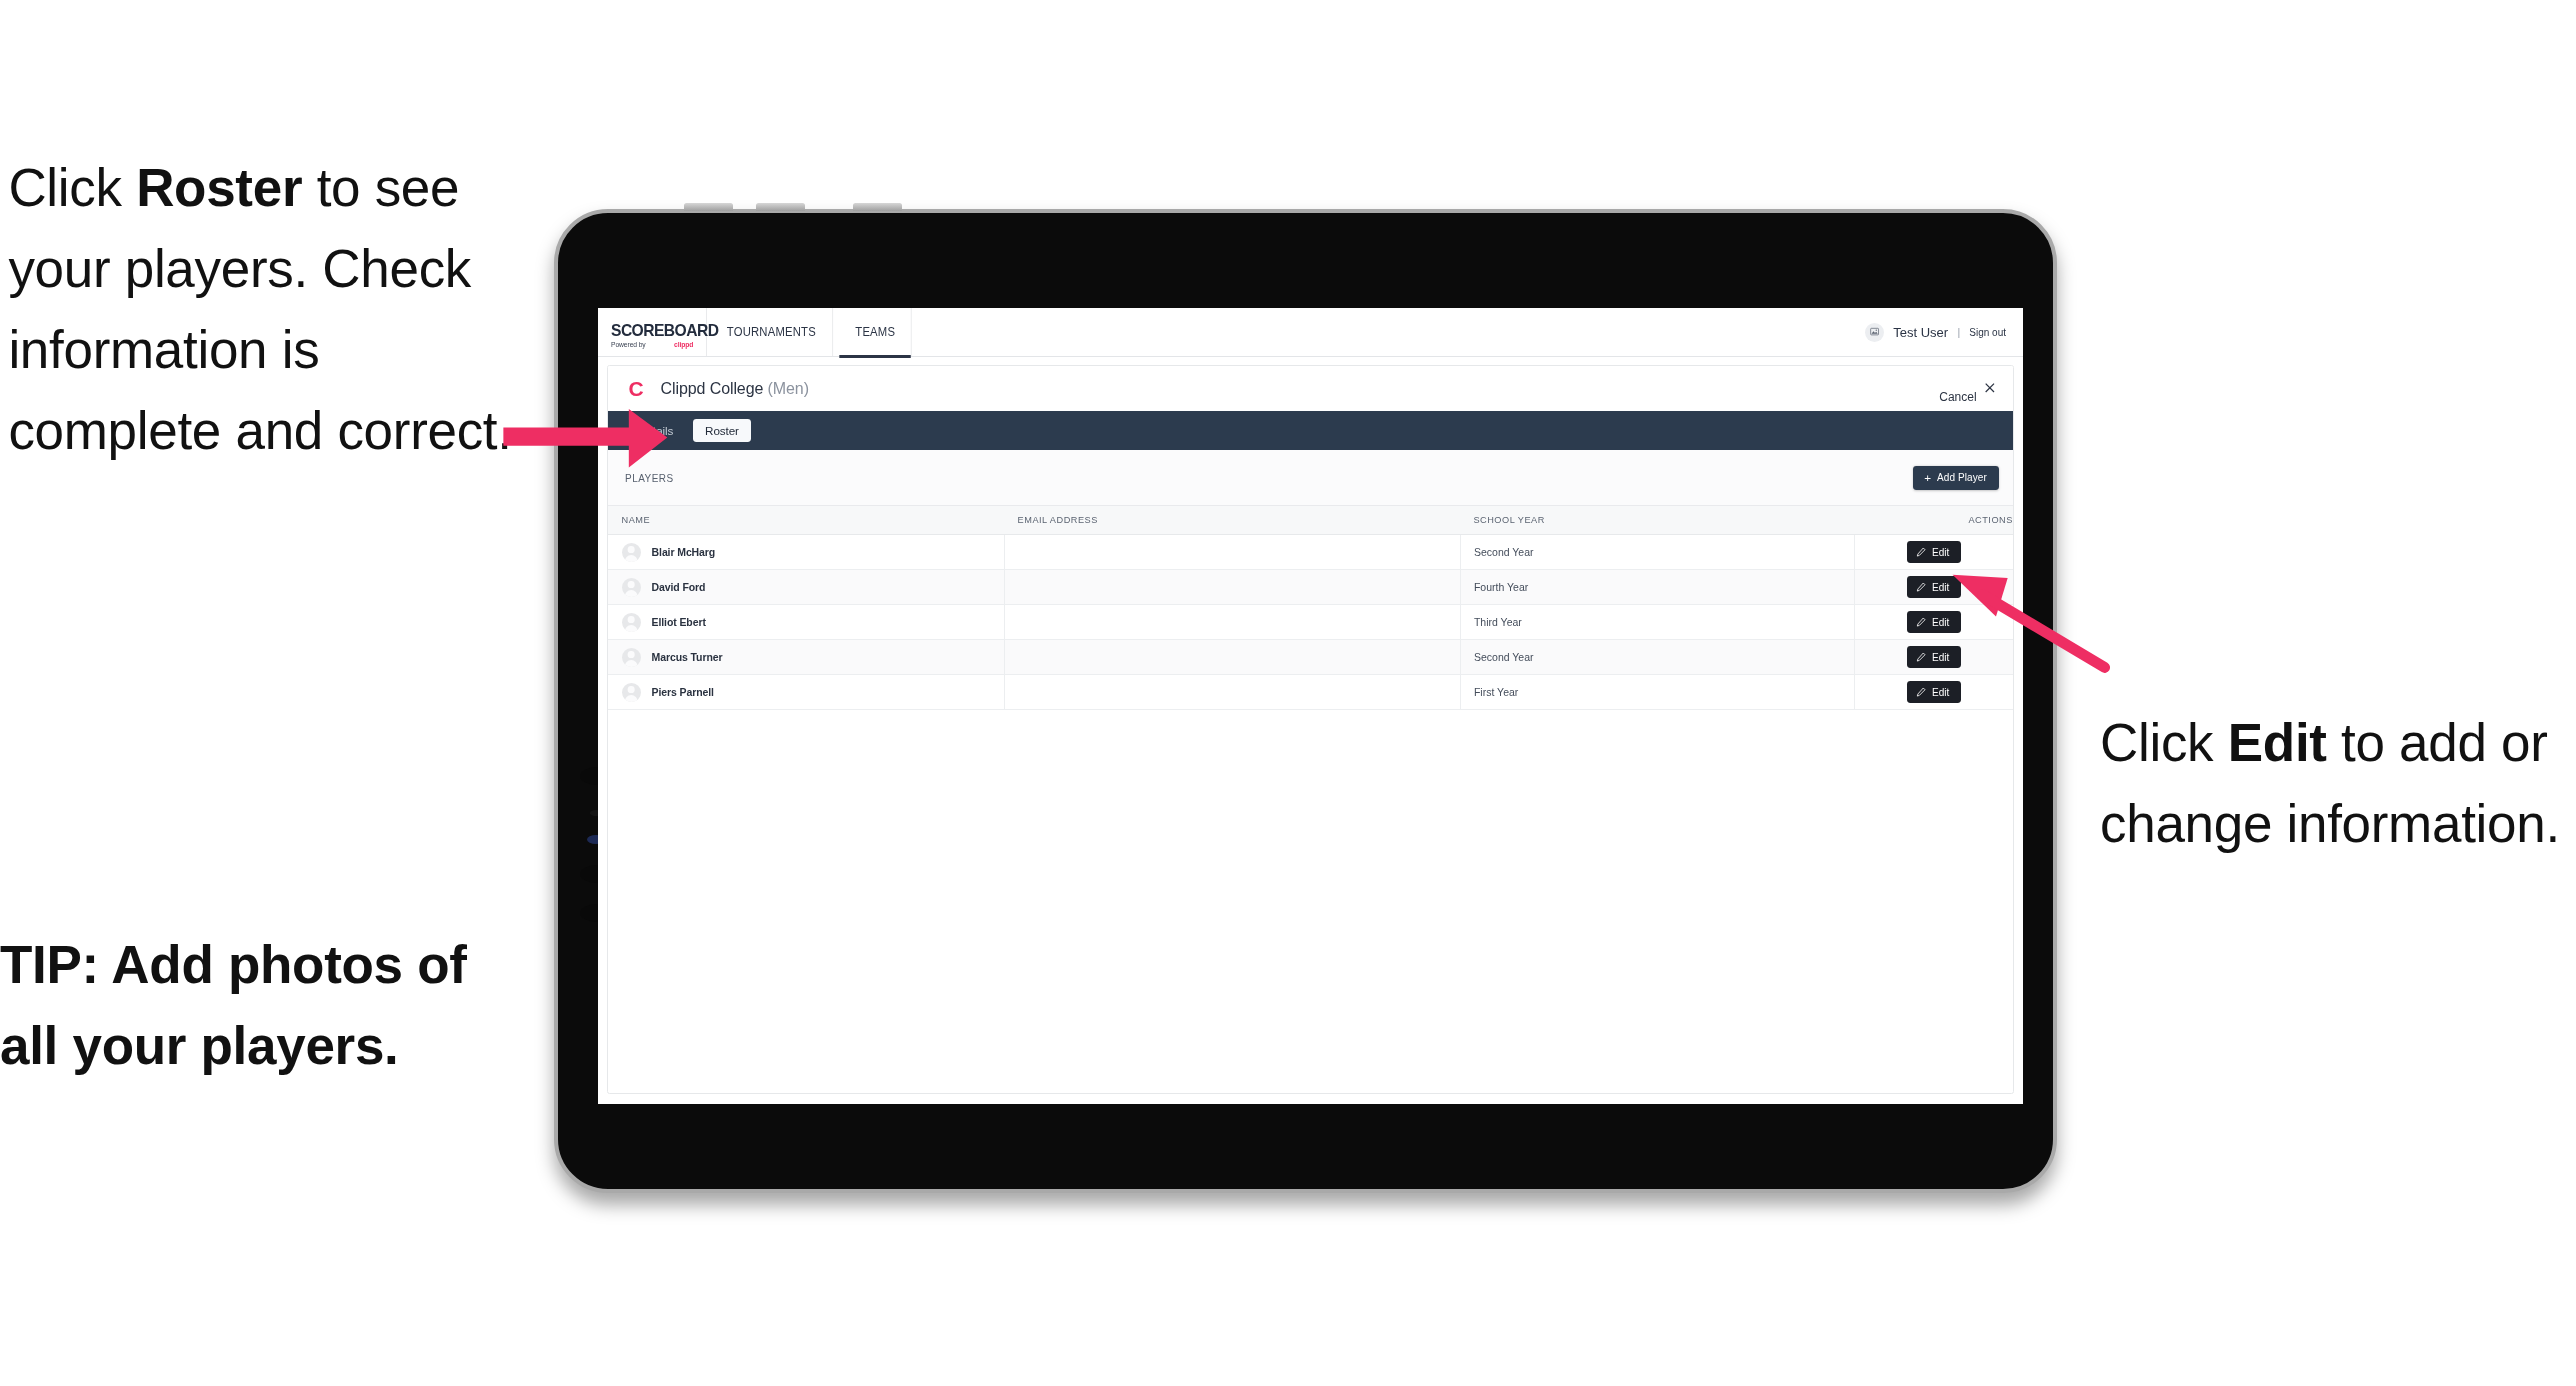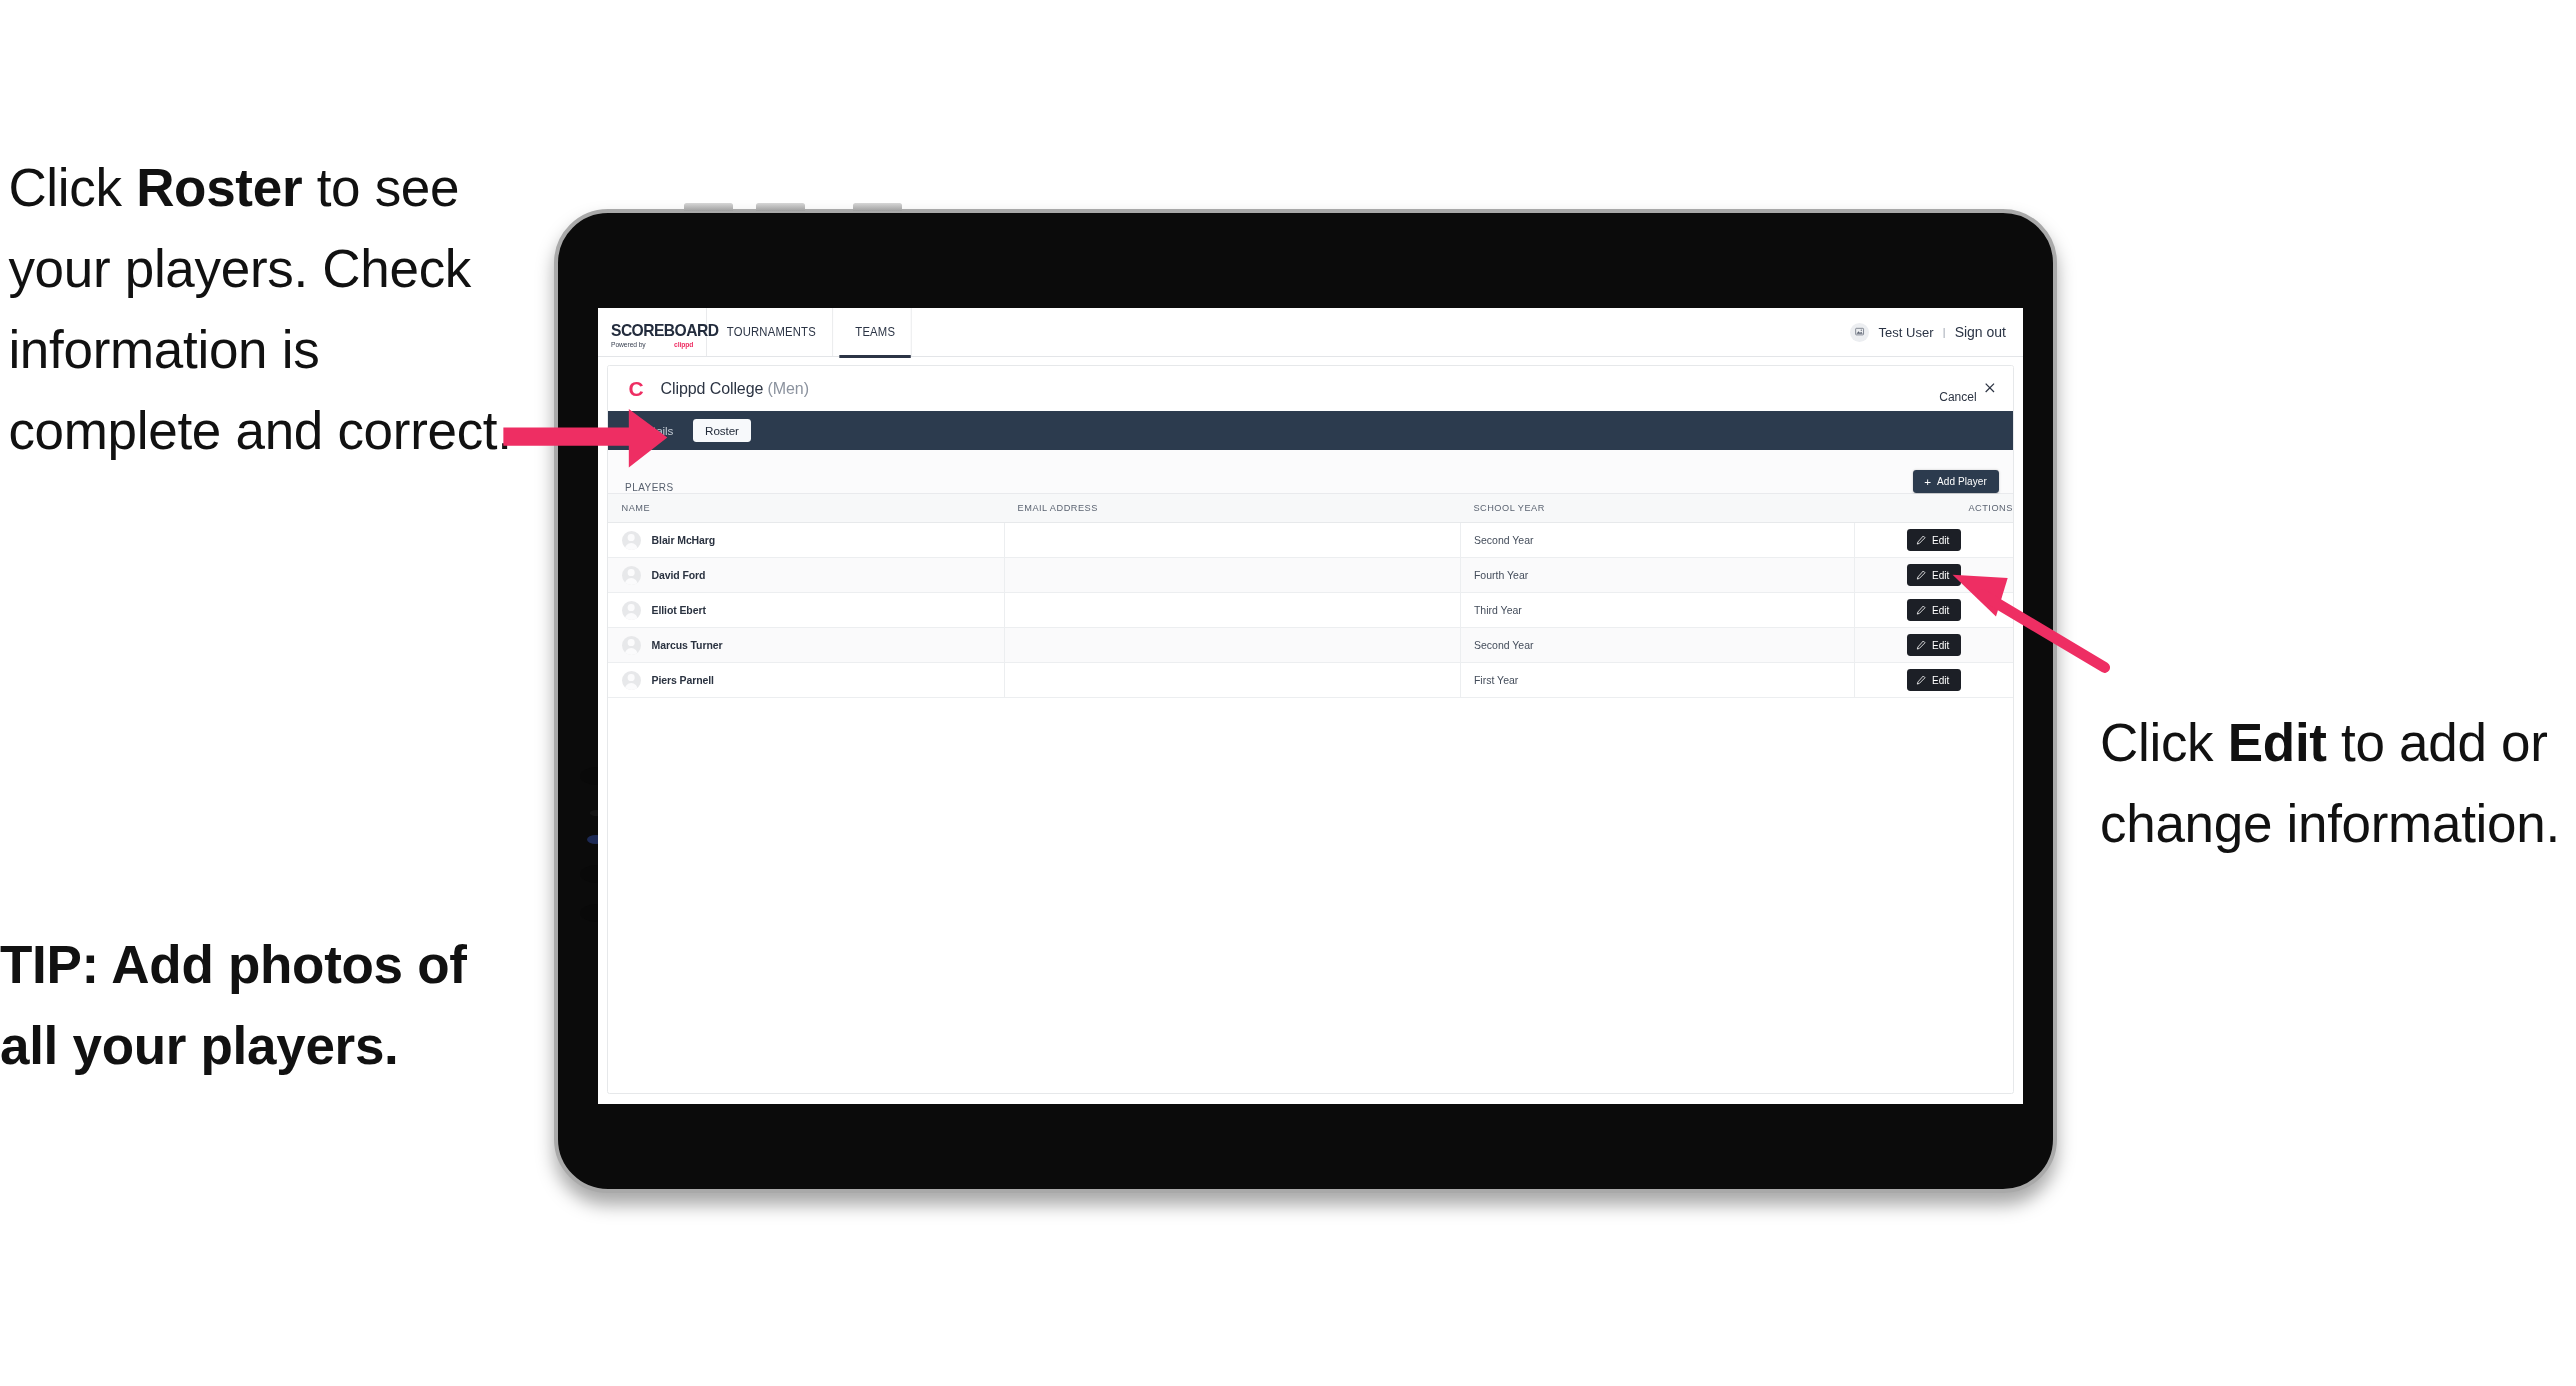--- a/index.html
+++ b/index.html
@@ -118,21 +118,21 @@
     padding-right: 17px; gap: 9.2px;
   }
   #avatar-circle {
     width: 19px; height: 19px; border-radius: 50%;
     background: #eceef1; display: flex; align-items: center;
     justify-content: center;
   }
   #avatar-circle svg { display:block; }
   #username-text { font-size: 13px; color: #2b3445; }
   #divider-pipe { color: #9aa1ad; font-size: 10.5px; }
-  #signout-link { font-size: 14px; color: #2b3445; cursor: pointer; }
+  #signout-link { font-size: 10px; color: #2b3445; cursor: pointer; }
 
   
   #page-card {
     margin: 8.4px 9.2px 0 9.2px;
     height: 729px;
     background: #ffffff;
     border: 0.8px solid #e6e8ea;
     border-radius: 2.5px;
     display: flex; flex-direction: column;
     overflow: hidden;
@@ -163,23 +163,23 @@
     display: flex; align-items: center; padding-left: 18.4px; gap: 8.4px;
   }
   .subtab {
     font-size: 11.7px; color: #c4cbd4; padding: 5px 11.7px;
     border-radius: 3.4px; cursor: pointer; letter-spacing:-0.1px;
   }
   .subtab.active { background: #f7f9fb; color: #232c3a; font-weight: 400; }
 
   
   #players-toolbar {
-    height: 44px; background: #fbfbfc;
+    height: 56px; background: #fbfbfc;
     border-bottom: 0.8px solid #e9eaed;
-    display: flex; align-items: flex-end;
+    display: flex; align-items: center;
     padding: 0 14.2px 0 17px;
   }
   #players-title {
     font-size: 10.5px; color: #57606e; letter-spacing: 0.5px;
     transform: scaleX(0.95); transform-origin:left center;
   }
   #add-player-btn {
     margin-left: auto;
     background: #2c3b4e; color: #ffffff;
     border: none; border-radius: 3.4px;

